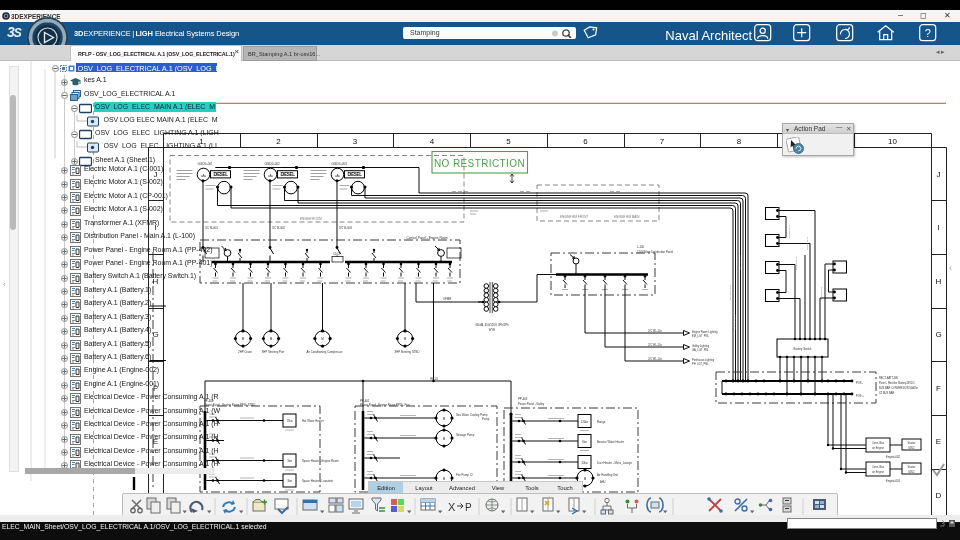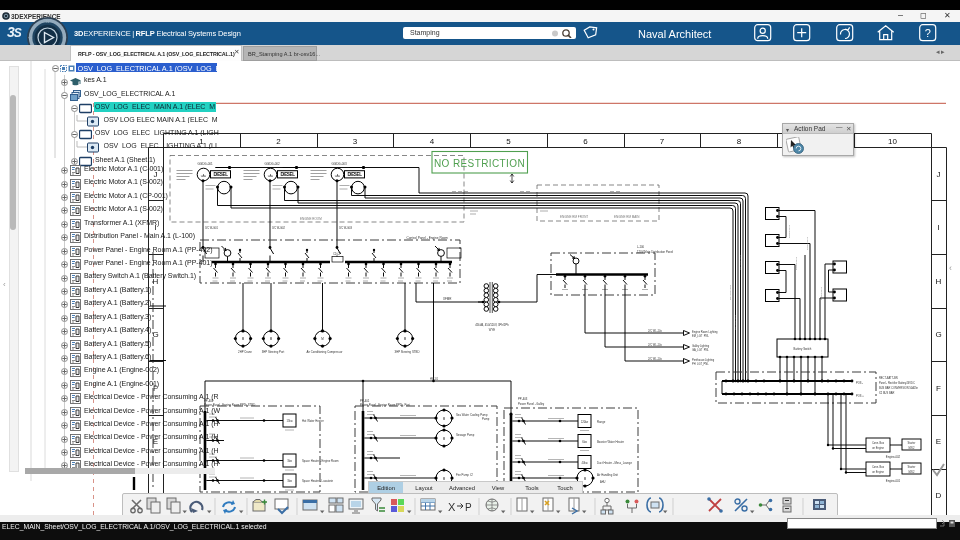--- a/index.html
+++ b/index.html
@@ -612,34 +612,34 @@
   <circle cx="21.5" cy="21.5" r="18.7" fill="#93aabc"></circle>
   <circle cx="21.5" cy="21.5" r="15.2" fill="#1f4461"></circle>
   <circle cx="21.5" cy="21.5" r="12.8" fill="#122f46"></circle>
   <circle cx="21.5" cy="21.5" r="9.5" fill="none" stroke="#c2d2de" stroke-width="1.2"></circle>
   <path d="M18.5,16.5 L27.5,21.5 L18.5,26.5 Z" fill="none" stroke="#dfeaf2" stroke-width="1.4"></path>
   <text x="21.5" y="7.2" font-size="4" fill="#9fb4c2" text-anchor="middle">N</text>
   <text x="4.5" y="23.5" font-size="4" fill="#9fb4c2" text-anchor="middle">W</text>
   <text x="38.5" y="23.5" font-size="4" fill="#9fb4c2" text-anchor="middle">E</text>
   <text x="21.5" y="40.5" font-size="4" fill="#9fb4c2" text-anchor="middle">S</text>
 </svg>
-<div class="abs" style="left:74px;top:28.5px;color:#fff;font-size:7.5px;letter-spacing:-0.1px;"><b>3D</b>EXPERIENCE | <b>RFLP</b> Electrical Systems Design</div>
+<div class="abs" style="left:74px;top:28.5px;color:#fff;font-size:7.5px;letter-spacing:-0.1px;"><b>3D</b>EXPERIENCE | <b>LIGH</b> Electrical Systems Design</div>
 <div class="abs" style="left:403px;top:27px;width:173px;height:12px;background:#fff;border-radius:2px;">
   <div class="abs" style="left:7px;top:2px;font-size:7px;color:#333;">Stamping</div>
   <svg class="abs" style="left:148px;top:2px" width="22" height="9">
     <circle cx="4" cy="4.5" r="3" fill="#c9c9c9"></circle>
     <circle cx="15" cy="4" r="3.2" fill="none" stroke="#4a3f35" stroke-width="1.3"></circle>
     <line x1="17.4" y1="6.4" x2="20" y2="9" stroke="#4a3f35" stroke-width="1.6"></line>
   </svg>
 </div>
 <svg class="abs" style="left:583px;top:26px" width="15" height="14">
   <path d="M1,5 L6,1 L13,1 L13,8 L6,12 Z" fill="none" stroke="#fff" stroke-width="1.2" transform="rotate(8 7 6)"></path>
   <circle cx="10.5" cy="3.5" r="1" fill="#fff"></circle>
 </svg>
-<div class="abs" style="left:638px;top:28px;width:100px;color:#fff;font-size:11px;">Naval Architect</div>
+<div class="abs" style="left:652px;top:28px;width:100px;text-align:right;color:#fff;font-size:13px;">Naval Architect</div>
 <svg class="abs" style="left:754px;top:24px" width="200" height="18">
   <g fill="none" stroke="#fff" stroke-width="1.2">
     <rect x="0.7" y="0.7" width="16" height="16" rx="3"></rect>
     <circle cx="8.7" cy="6.7" r="2.6"></circle>
     <path d="M3.7,14.7 C3.7,10.7 13.7,10.7 13.7,14.7"></path>
     <rect x="39.7" y="0.7" width="16" height="16" rx="3"></rect>
     <path d="M47.7,4.2 V13.2 M43.2,8.7 H52.2"></path>
     <rect x="82.7" y="0.7" width="16" height="16" rx="3"></rect>
     <path d="M86.5,10.5 a4.5,4.5 0 1 1 4.5,4 M94,6 l1.6,-2.6 M94,6 l-2.8,-1"></path>
     <path d="M123.7,8.2 L131.7,1.7 L139.7,8.2 M125.7,7.2 V15.7 H137.7 V7.2 M129.7,15.7 V10.7 H133.7 V15.7"></path>

